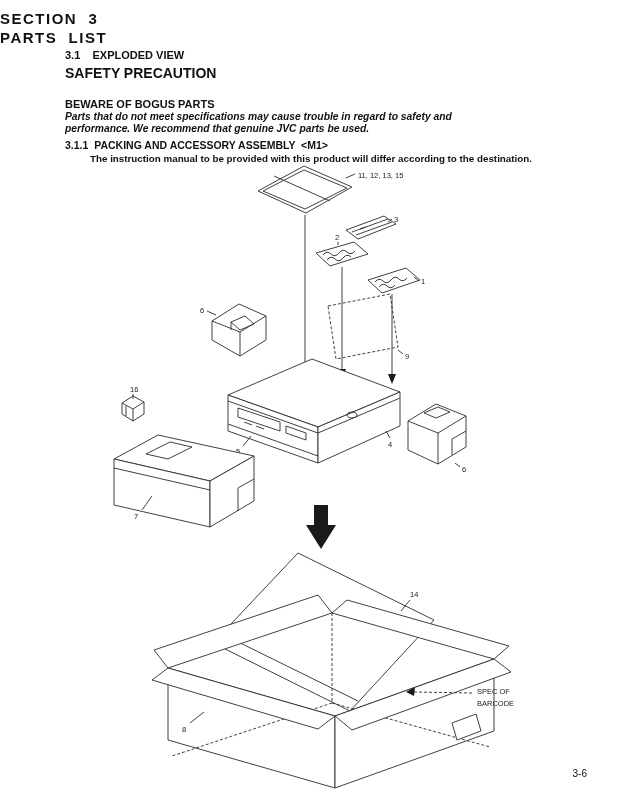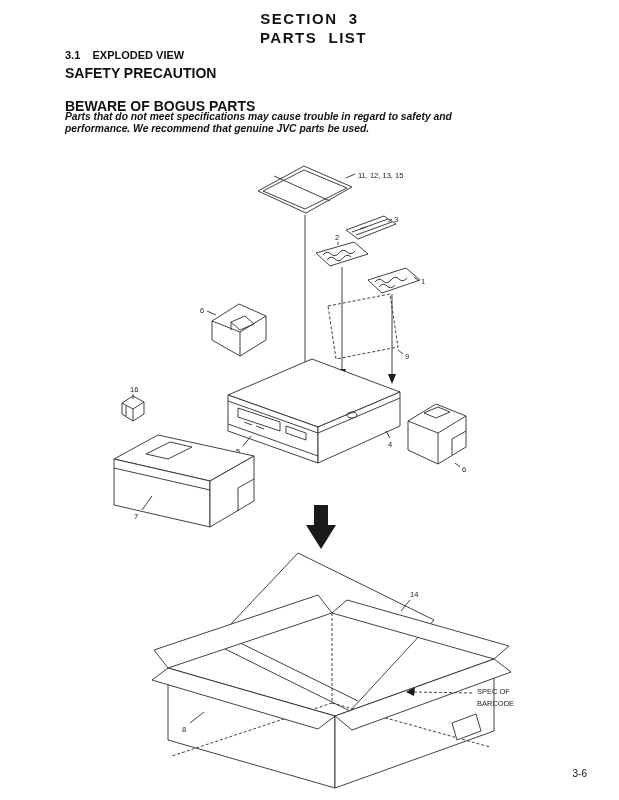--- a/index.html
+++ b/index.html
@@ -4,30 +4,30 @@
 <style>
   * { margin:0; padding:0; box-sizing:border-box; }
   html,body { background:#ffffff; }
   body {
     width:619px; height:800px;
     font-family:"Liberation Sans", sans-serif;
     color:#111;
   }
   .page { position:relative; width:619px; height:800px; background:#fff; overflow:hidden; }
 
-  .title { position:absolute; width:100%; text-align:center; font-weight:bold;
+  .title { position:absolute; width:100%; font-weight:bold;
            font-size:15px; letter-spacing:1.5px; white-space:pre; }
   #title1 { top:10px; }
-  #title2 { top:29px;padding-left:8px; }
+  #title2 { top:29px; }
 
   .h31   { position:absolute; top:49px;  left:65px; font-size:11px;   font-weight:bold; white-space:pre; }
   .hsafe { position:absolute; top:65px;  left:65px; font-size:14px; font-weight:bold; }
   .safetext { position:absolute; top:81px; left:65px; font-size:10.3px; font-weight:bold; }
   .safetext .tri { font-size:11px; position:relative; top:0.5px; }
-  .hbogus { position:absolute; top:98px; left:65px; font-size:14px; font-weight:bold;text-align:right; }
+  .hbogus { position:absolute; top:98px; left:65px; font-size:11px; font-weight:bold;text-align:right; }
   .bogustext { position:absolute; top:111px; left:65px; width:420px;
                font-size:10.3px; font-weight:bold; font-style:italic; line-height:12px; }
   .h311  { position:absolute; top:139px; left:65px; font-size:10.5px; font-weight:bold; white-space:pre; }
   .note  { position:absolute; top:153px; left:90px; font-size:9.8px; font-weight:bold; }
   .pageno { position:absolute; top:768px; right:32px; font-size:10px; }
 
   svg.diagram { position:absolute; top:163px; left:0; }
   svg text { font-family:"Liberation Sans", sans-serif; font-size:7.5px; fill:#1a1a1a; }
   .ln  { fill:none; stroke:#2b2b2b; stroke-width:0.9; }
   .wh  { fill:#ffffff; stroke:#2b2b2b; stroke-width:0.9; }
@@ -42,20 +42,22 @@
   <div class="title" id="title1">SECTION  3</div>
   <div class="title" id="title2">PARTS  LIST</div>
 
   <div class="h31">3.1    EXPLODED VIEW</div>
   <div class="hsafe">SAFETY PRECAUTION</div>
 
 
   <div class="hbogus">BEWARE OF BOGUS PARTS</div>
   <div class="bogustext">Parts that do not meet specifications may cause trouble in regard to safety and performance. We recommend that genuine JVC parts be used.</div>
 
+  <div class="h311">3.1.1  PACKING AND ACCESSORY ASSEMBLY  &lt;M1&gt;</div>
+  <div class="note">The instruction manual to be provided with this product will differ according to the destination.</div>
 
   <svg class="diagram" width="619" height="637" viewBox="0 0 619 637" xmlns="http://www.w3.org/2000/svg">
 
     <g>
       <polygon class="wh" points="258,28 304,3 352,24 306,50"></polygon>
       <polygon class="ln" points="263,28 304,7 347,25 305,46"></polygon>
       <line class="ln" x1="274" y1="13" x2="330" y2="38"></line>
       <line class="ln" x1="346" y1="15" x2="355" y2="11"></line>
     </g>
     <text x="358" y="15">11, 12, 13, 15</text>

